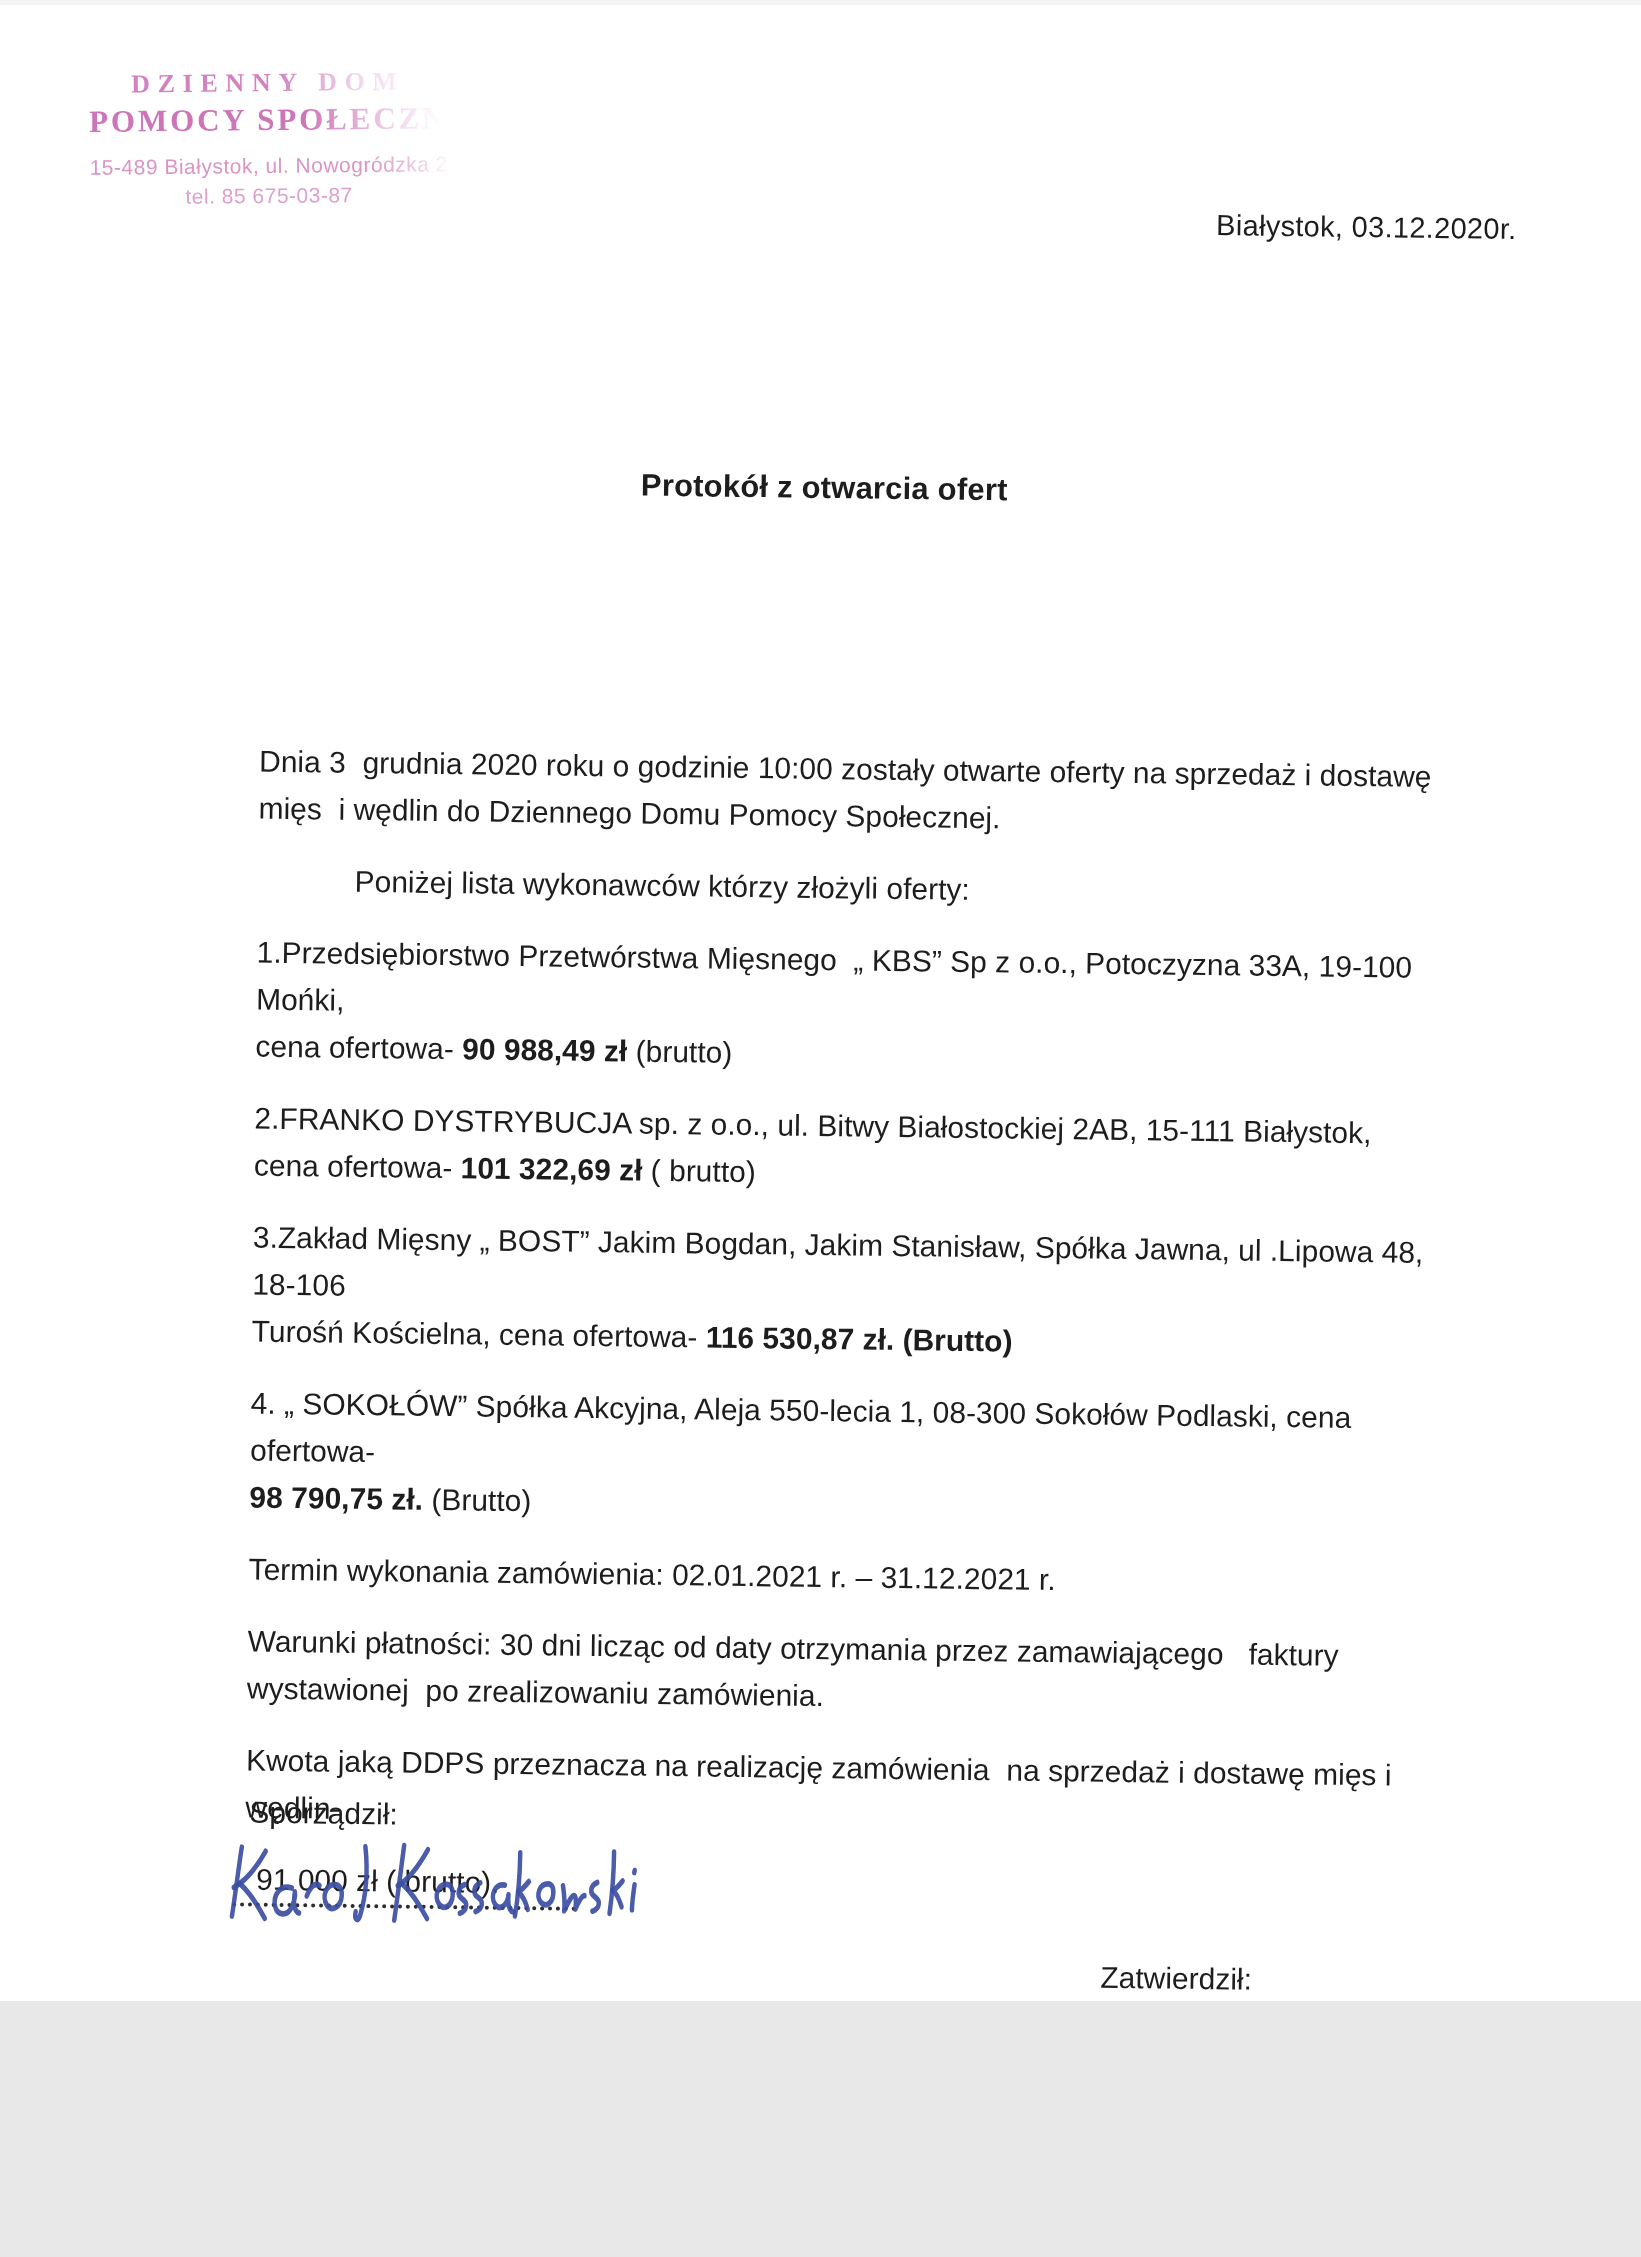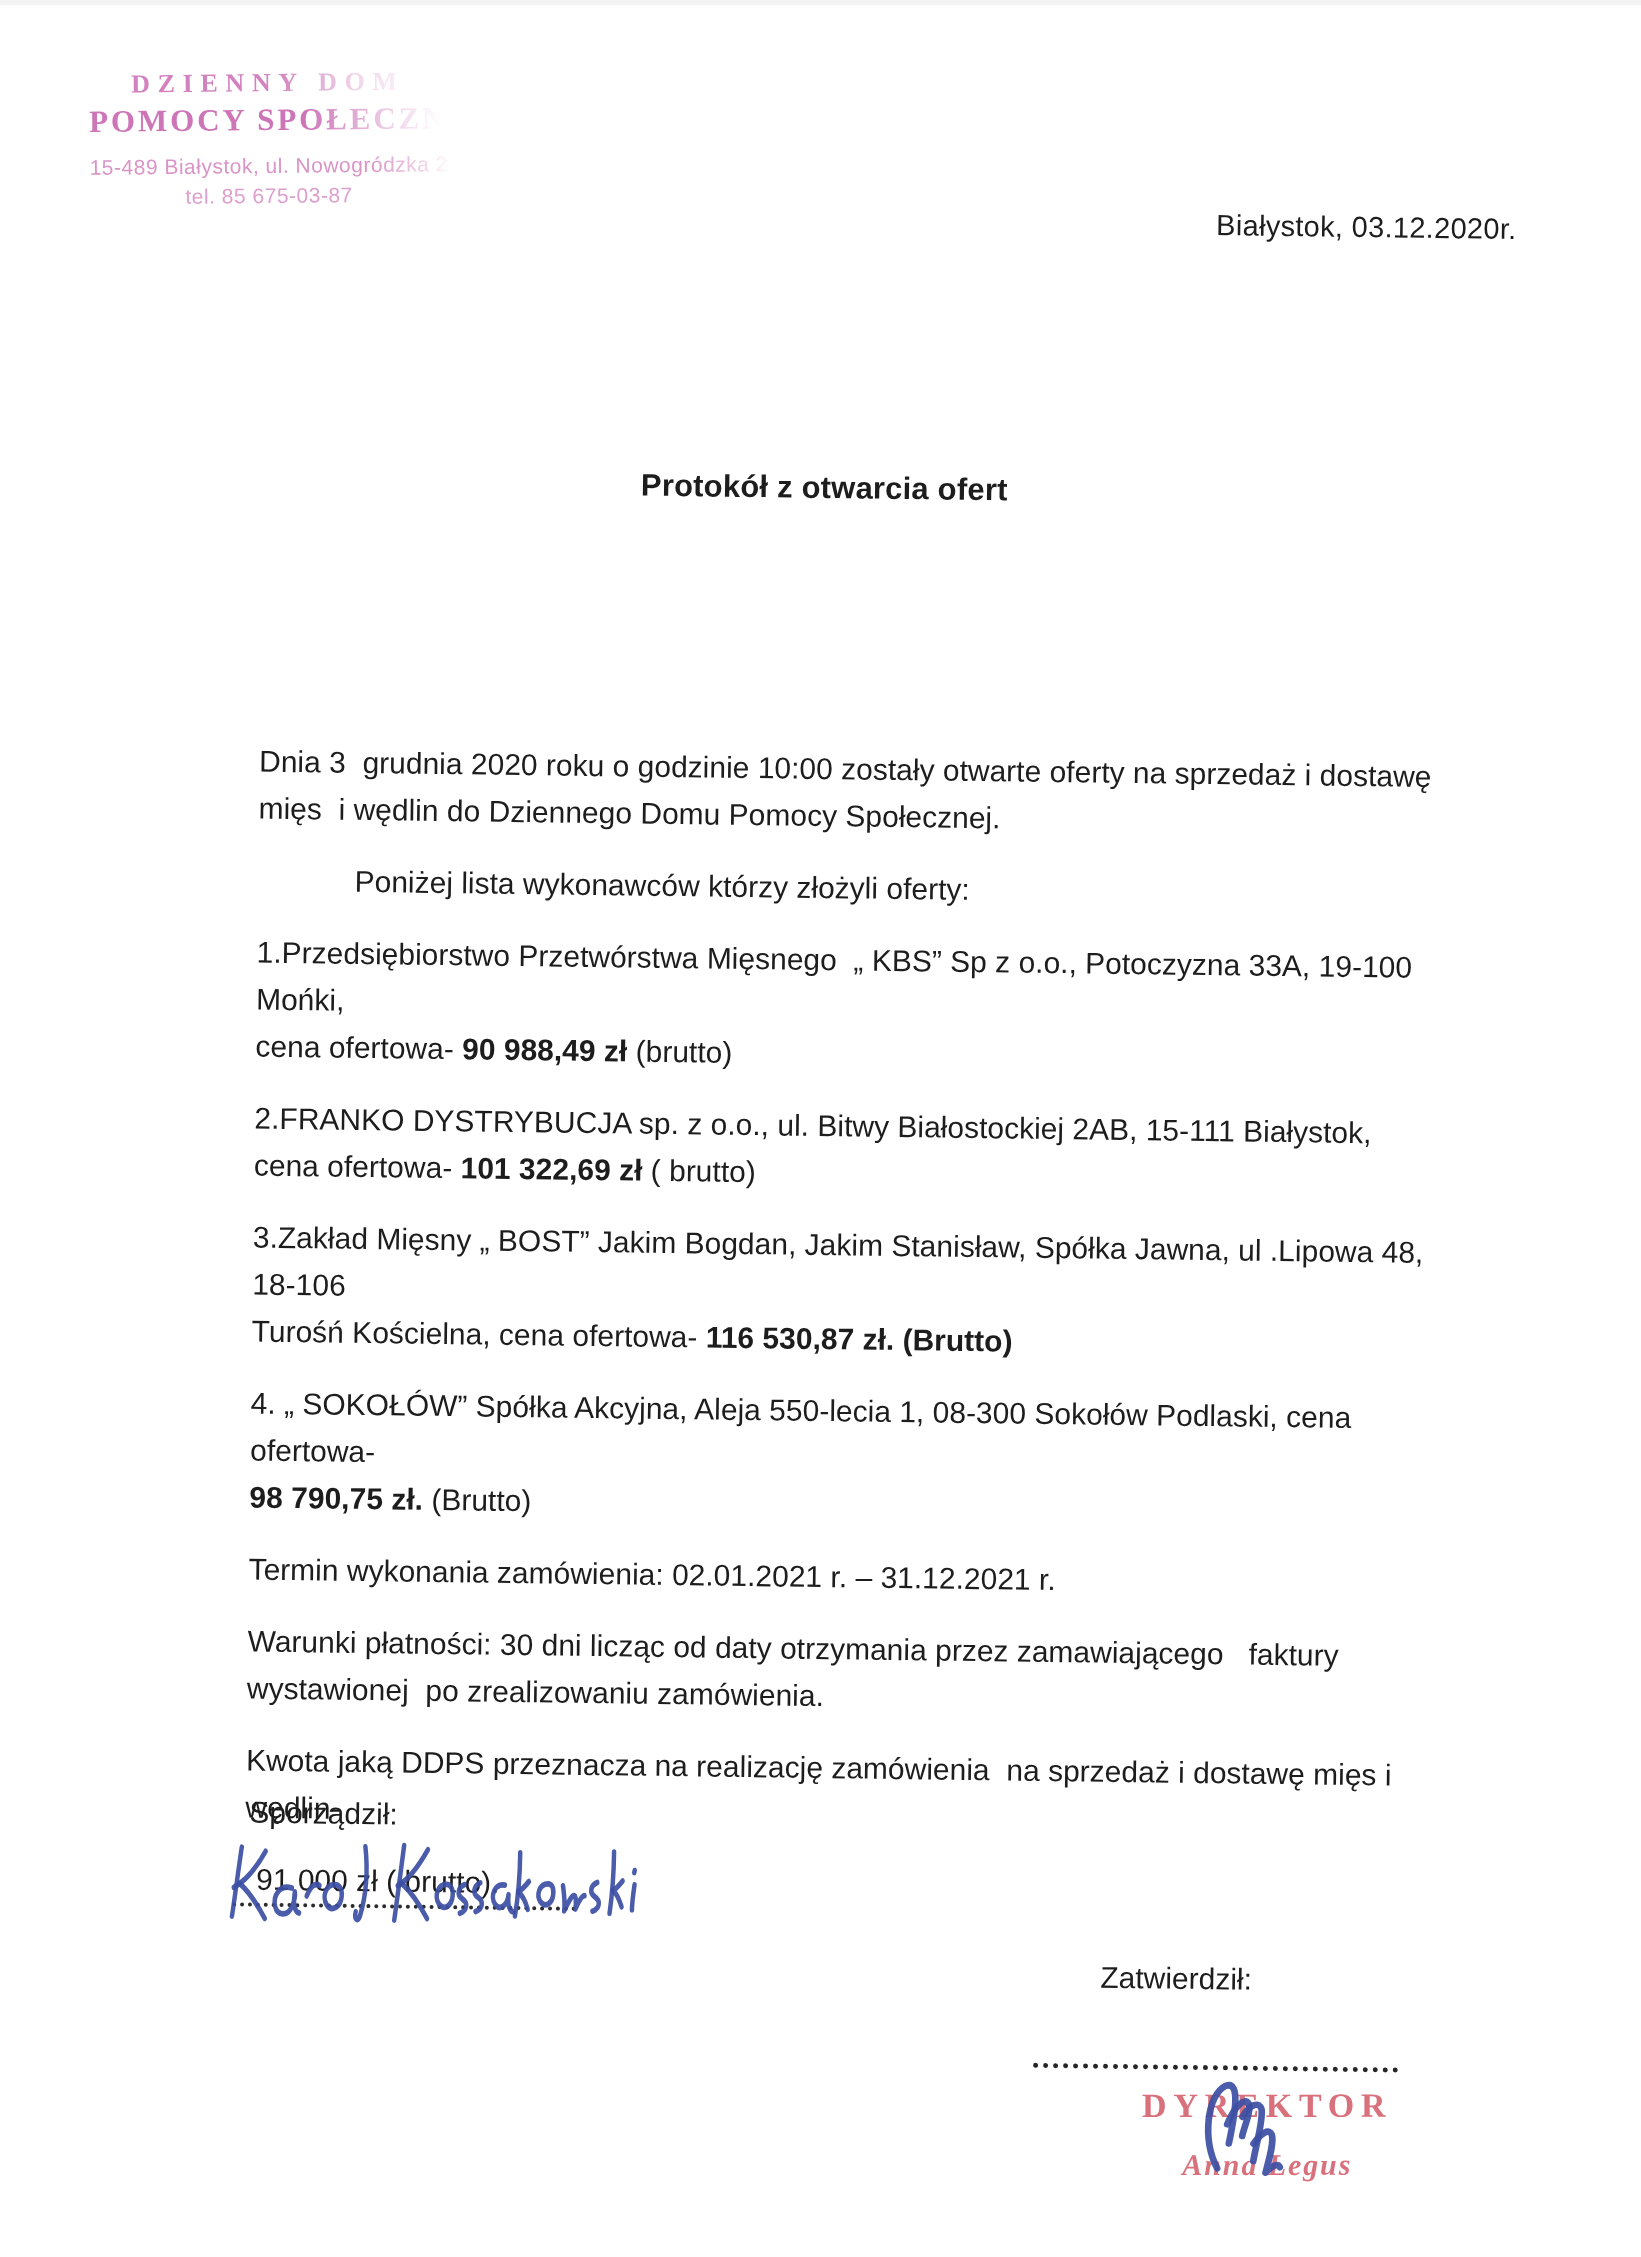--- a/index.html
+++ b/index.html
@@ -1,19 +1,19 @@
 <!DOCTYPE html>
 <html lang="pl"><head>
 <meta charset="utf-8">
 <style>
   * { margin:0; padding:0; box-sizing:border-box; }
   html,body { background:#e8e8e8; }
   .page {
     position:relative;
-    width:1641px; height:2257px;
+    width:1641px; height:2001px;
     background:#ffffff;
     overflow:hidden;
     font-family:"Liberation Sans", sans-serif;
     color:#1d1d1d;
   }
   
   .scan-edge { position:absolute; left:0; top:0; width:100%; height:4.8px; background:#f3f3f3; }
 
   
   .stamp-top {

